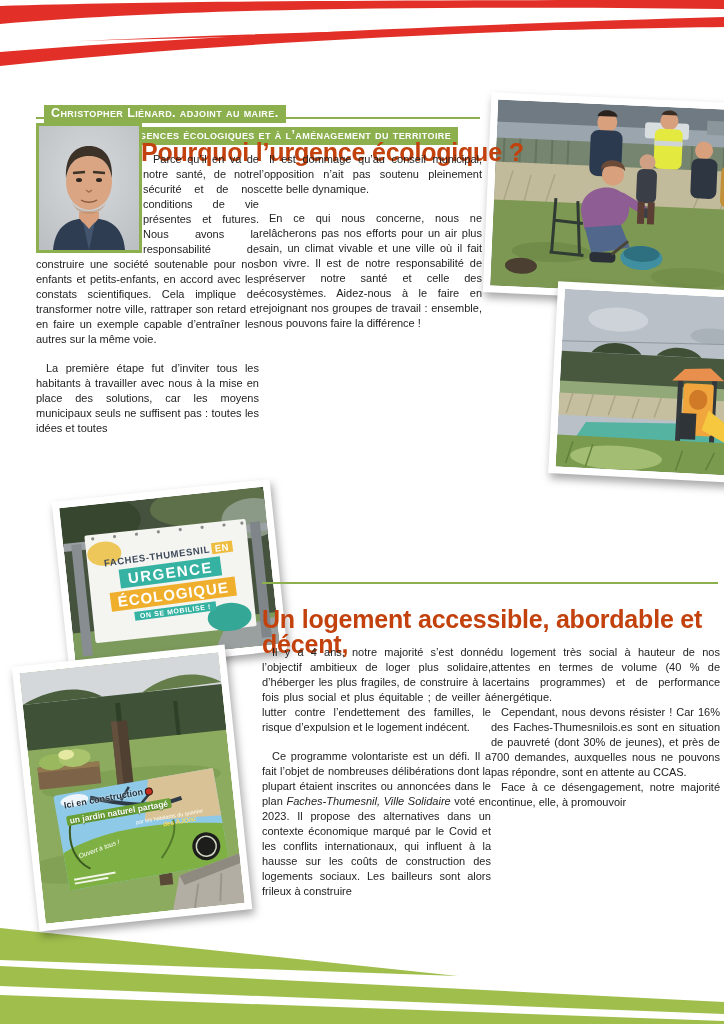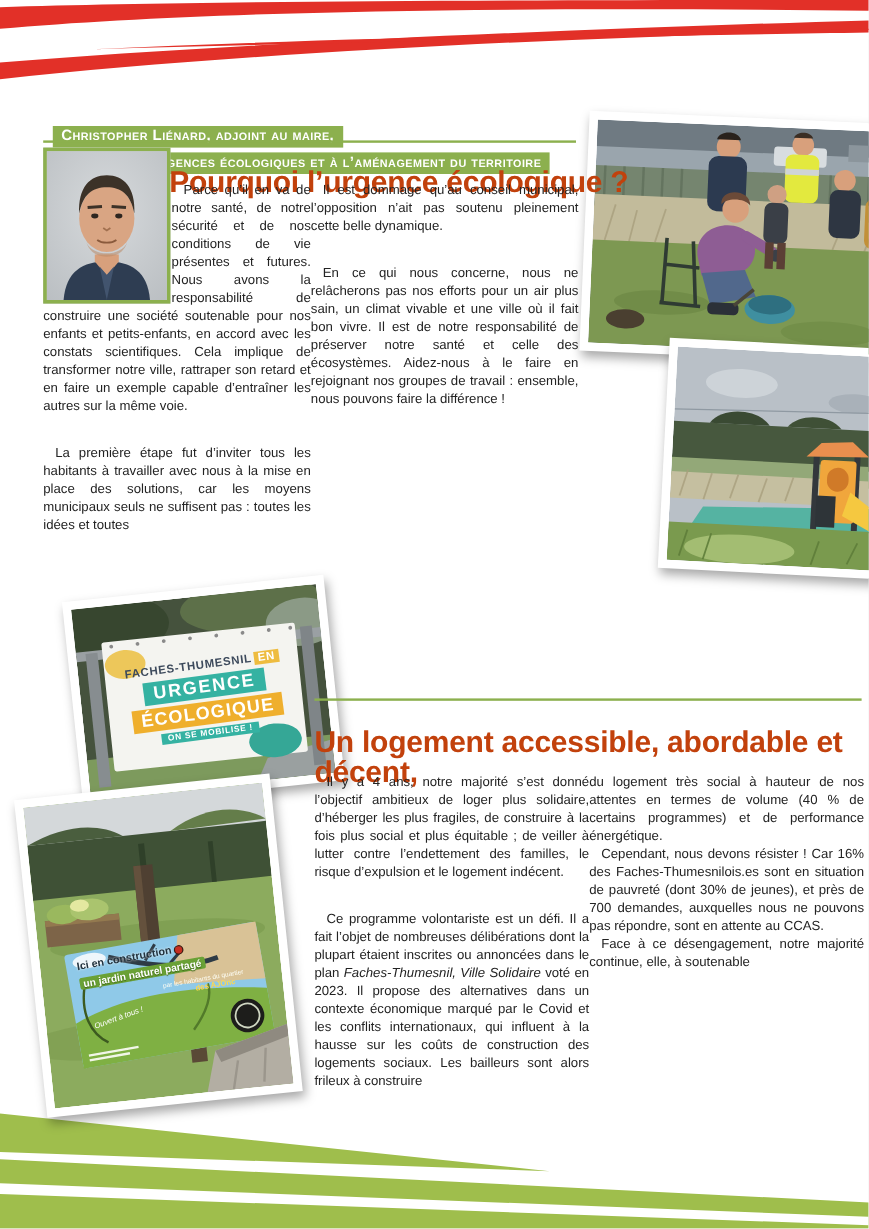--- a/index.html
+++ b/index.html
@@ -26,21 +26,21 @@
   .h1{position:absolute;font-size:25px;font-weight:bold;color:#c2410c;letter-spacing:-.2px;z-index:2;}
   #title1{left:141px;top:121px;}
   #title2{left:262px;top:590px;line-height:25px;}
 
   
   .cols{position:absolute;display:flex;z-index:2;}
   #art1cols{left:36px;top:152px;width:446px;}
   #art2cols{left:262px;top:645px;width:458px;justify-content:space-between;}
   .col{flex:1;font-size:11px;line-height:15px;text-align:justify;hyphens:auto;-webkit-hyphens:auto;}
   .para{margin:0;text-indent:10px;}
-  .para.gap{margin-top:24px;}
+  .para.gap{margin-top:14px;}
   .para.noindent{text-indent:0;}
   .para em{font-style:italic;}
   .photo-spacer{float:left;width:107px;height:102px;}
 
   
   .portrait{position:absolute;left:36px;top:123px;width:100px;height:124px;
             border:3px solid var(--green,#8cb04e);z-index:3;background:#c9cdd0;}
 
   
   .photo{position:absolute;background:#fff;padding:7px;box-shadow:2px 5px 9px rgba(0,0,0,.35);}
@@ -344,18 +344,18 @@
     <div class="col">
       <div>
           <p class="para"><span>Il y a 4 ans, notre majorité s’est donné l’objectif ambitieux de loger plus solidaire, d’héberger les plus fragiles, de construire à la fois plus social et plus équitable ; de veiller à lutter contre l’endettement des familles, le risque d’expulsion et le logement indécent.</span></p>
           <p class="para gap"><span>Ce programme volontariste est un défi. Il a fait l’objet de nombreuses délibérations dont la plupart étaient inscrites ou annoncées dans le plan </span><em>Faches-Thumesnil, Ville Solidaire</em><span> voté en 2023. Il propose des alternatives dans un contexte économique marqué par le Covid et les conflits internationaux, qui influent à la hausse sur les coûts de construction des logements sociaux. Les bailleurs sont alors frileux à construire</span></p>
         </div>
     </div>
     <div class="col">
       <div>
           <p class="para noindent"><span>du logement très social à hauteur de nos attentes en termes de volume (40 % de certains programmes) et de performance énergétique.</span></p>
           <p class="para"><span>Cependant, nous devons résister ! Car 16% des Faches-Thumesnilois.es sont en situation de pauvreté (dont 30% de jeunes), et près de 700 demandes, auxquelles nous ne pouvons pas répondre, sont en attente au CCAS.</span></p>
-          <p class="para"><span>Face à ce désengagement, notre majorité continue, elle, à soutenable</span></p>
+          <p class="para"><span>Face à ce désengagement, notre majorité continue, elle, à promouvoir</span></p>
         </div>
     </div>
   </div>
 
 </div>
 
 </body></html>

